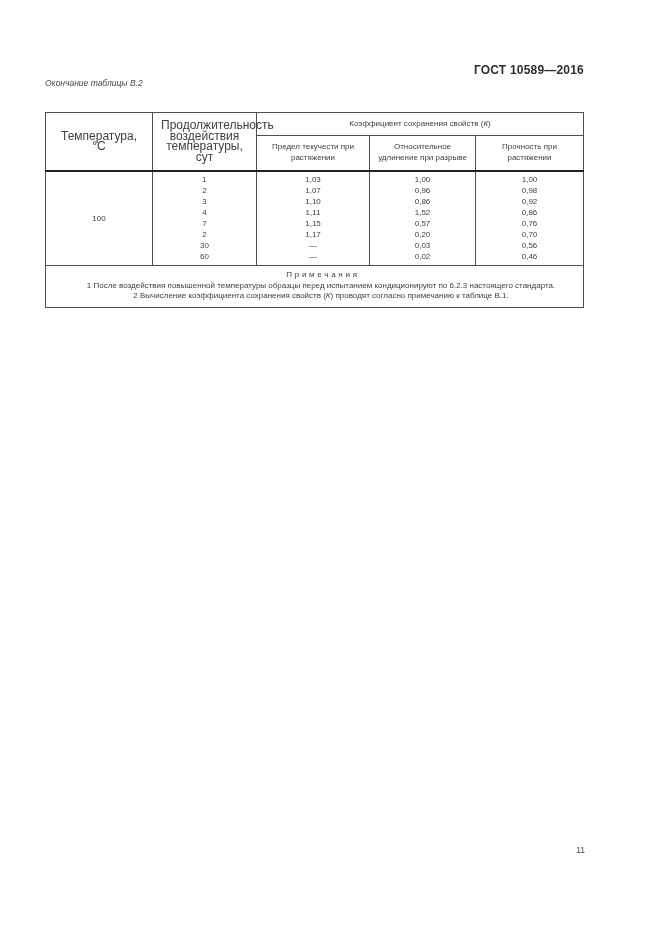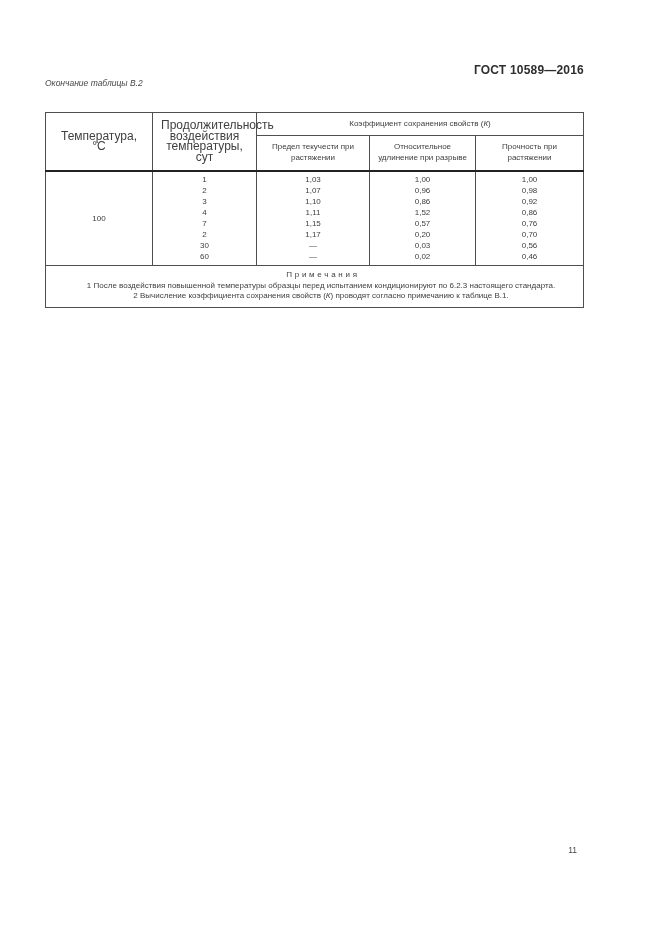--- a/index.html
+++ b/index.html
@@ -53,21 +53,21 @@
   td.notes-cell {
     text-align: left; vertical-align: top;
     padding: 4px 5px 6px 5px;
     font-size: 8px; line-height: 10.3px;
   }
   .note-title { text-indent: 17px; letter-spacing: 0.34em; }
   .note-para  { text-indent: 13px; }
   .italic-k   { font-style: italic; }
 
   .page-number {
-    position: absolute; top: 845px; right: 84px;
+    position: absolute; top: 845px; right: 76px;
     font-size: 8.5px; color: #4a4a4a;
   }
 </style>
 </head>
 <body>
 
 <div class="page">
 
   <div class="doc-header">ГОСТ 10589—2016</div>
 

